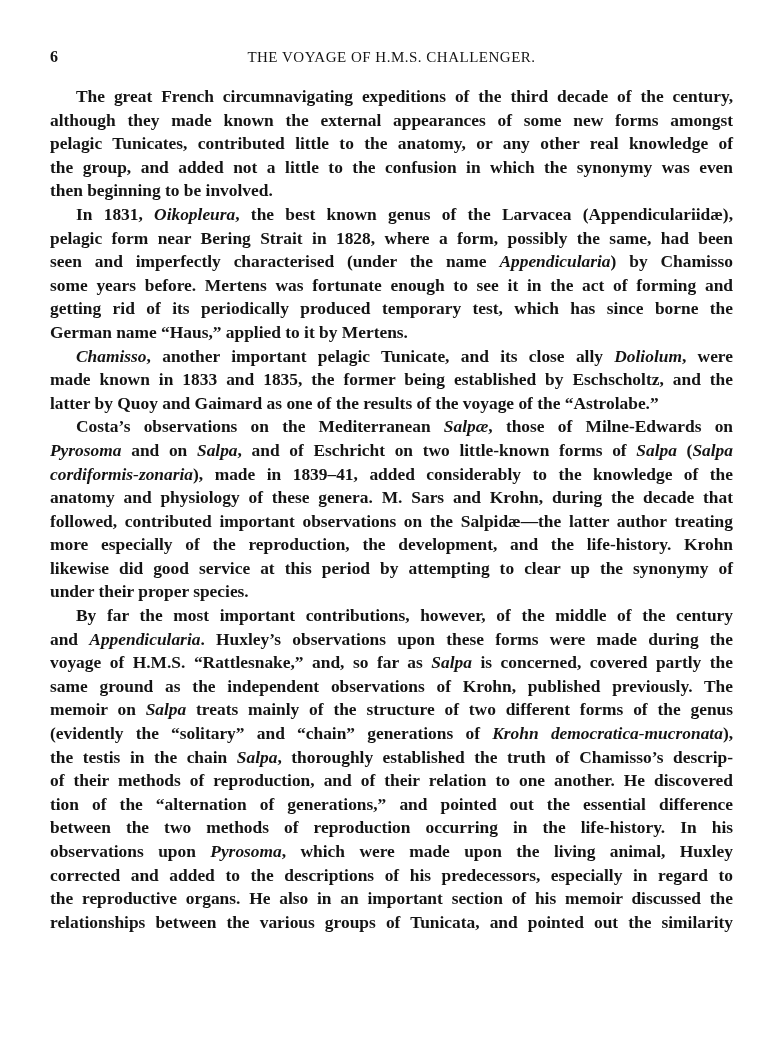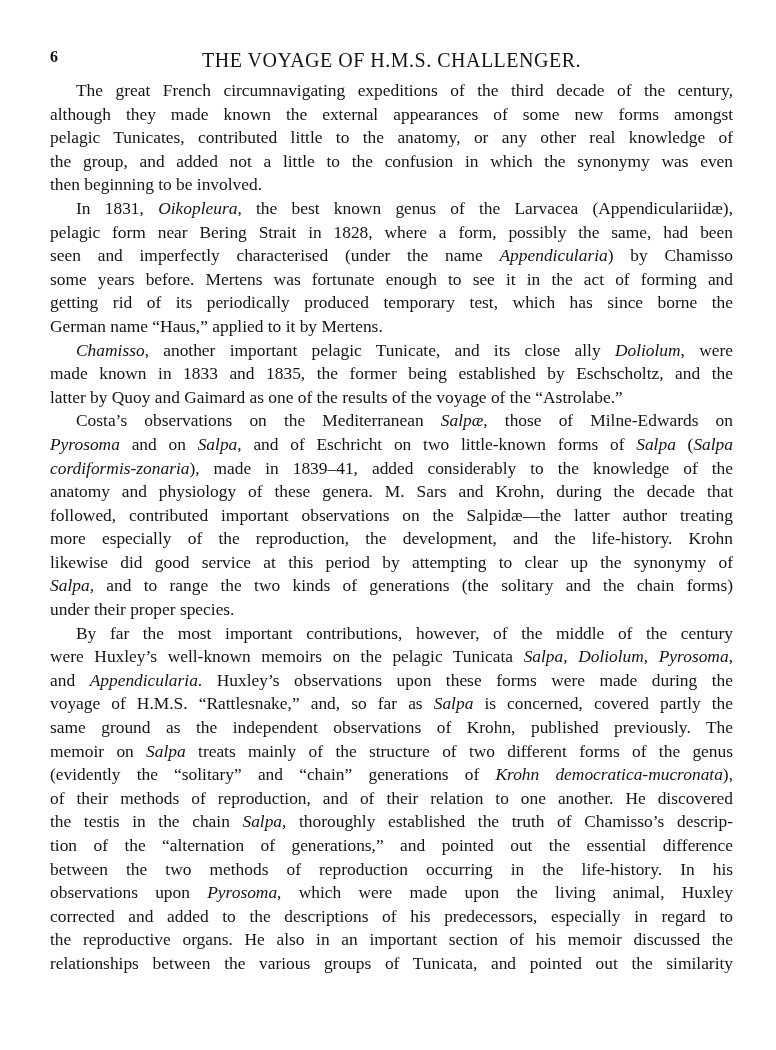--- a/index.html
+++ b/index.html
@@ -33,25 +33,26 @@
       top: 0;
       font-weight: bold;
       font-size: 16px;
     }
     .running-title {
       position: absolute;
       left: 0;
       right: 0;
       top: 1px;
       text-align: center;
-      font-size: 20px;
+      font-size: 15px;
       letter-spacing: 0.5px;
     }
     .body-text {
-      margin-top: 7px;
+      margin-top: 13px;
+      font-weight: bold;
     }
     .para {
       margin: 0;
       font-size: 17.4px;
       line-height: 23.6px;
       text-align: justify;
       text-indent: 26px;
     }
     .line {
       display: block;
@@ -99,33 +100,31 @@
         <span class="line last">latter by Quoy and Gaimard as one of the results of the voyage of the “Astrolabe.”</span>
       </div>
     <div class="para" style="text-indent: 0px;">
         <span class="line indent">Costa’s observations on the Mediterranean <i>Salpæ</i>, those of Milne-Edwards on</span>
         <span class="line"><i>Pyrosoma</i> and on <i>Salpa</i>, and of Eschricht on two little-known forms of <i>Salpa</i> (<i>Salpa</i></span>
         <span class="line"><i>cordiformis-zonaria</i>), made in 1839–41, added considerably to the knowledge of the</span>
         <span class="line">anatomy and physiology of these genera.  M. Sars and Krohn, during the decade that</span>
         <span class="line">followed, contributed important observations on the Salpidæ—the latter author treating</span>
         <span class="line">more especially of the reproduction, the development, and the life-history.  Krohn</span>
         <span class="line">likewise did good service at this period by attempting to clear up the synonymy of</span>
-        <span class="line"><i>Salpa</i>, and to range the two kinds of generations (the solitary and the chain forms)</span>
         <span class="line last">under their proper species.</span>
       </div>
     <div class="para" style="text-indent: 0px;">
         <span class="line indent">By far the most important contributions, however, of the middle of the century</span>
-        <span class="line">were Huxley’s well-known memoirs on the pelagic Tunicata <i>Salpa</i>, <i>Doliolum</i>, <i>Pyrosoma</i>,</span>
         <span class="line">and <i>Appendicularia</i>.  Huxley’s observations upon these forms were made during the</span>
         <span class="line">voyage of H.M.S. “Rattlesnake,” and, so far as <i>Salpa</i> is concerned, covered partly the</span>
         <span class="line">same ground as the independent observations of Krohn, published previously.  The</span>
         <span class="line">memoir on <i>Salpa</i> treats mainly of the structure of two different forms of the genus</span>
         <span class="line">(evidently the “solitary” and “chain” generations of <i>Krohn democratica-mucronata</i>),</span>
+        <span class="line">the testis in the chain <i>Salpa</i>, thoroughly established the truth of Chamisso’s descrip-</span>
         <span class="line">of their methods of reproduction, and of their relation to one another.  He discovered</span>
-        <span class="line">the testis in the chain <i>Salpa</i>, thoroughly established the truth of Chamisso’s descrip-</span>
         <span class="line">tion of the “alternation of generations,” and pointed out the essential difference</span>
         <span class="line">between the two methods of reproduction occurring in the life-history.  In his</span>
         <span class="line">observations upon <i>Pyrosoma</i>, which were made upon the living animal, Huxley</span>
         <span class="line">corrected and added to the descriptions of his predecessors, especially in regard to</span>
         <span class="line">the reproductive organs.  He also in an important section of his memoir discussed the</span>
         <span class="line">relationships between the various groups of Tunicata, and pointed out the similarity</span>
       </div>
   </div>
 </div>
 

